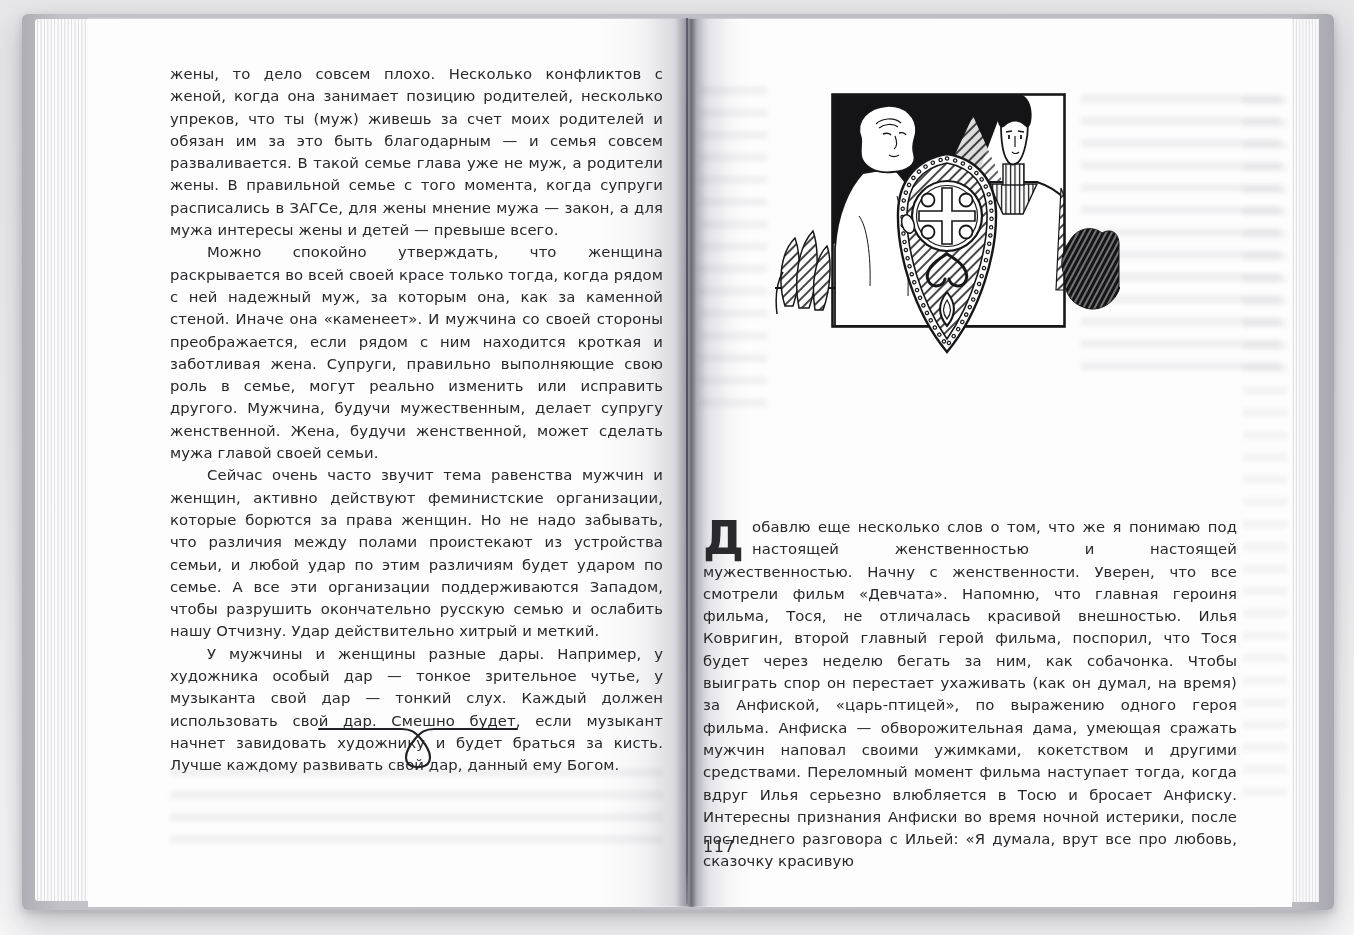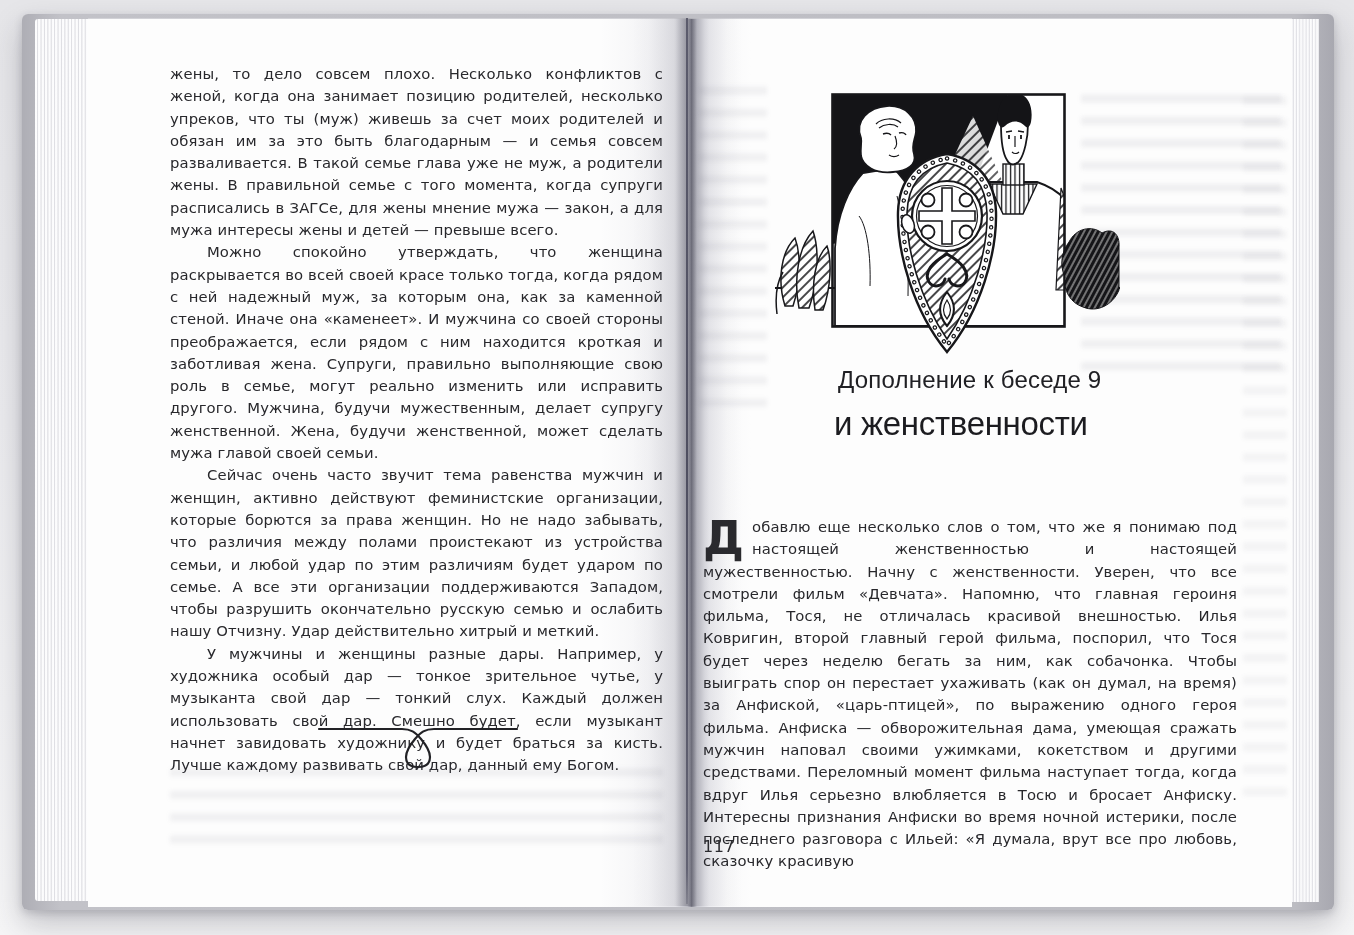--- a/index.html
+++ b/index.html
@@ -156,23 +156,21 @@
           <circle cx="153" cy="156" r="6.5" fill="#ffffff" stroke="#17171a" stroke-width="1.8"></circle>
           <circle cx="191" cy="156" r="6.5" fill="#ffffff" stroke="#17171a" stroke-width="1.8"></circle>
           <path d="M172,178 C186,186 196,196 190,206 C186,212 176,211 174,203 M172,178 C158,186 148,196 154,206 C158,212 168,211 170,203" fill="none" stroke="#17171a" stroke-width="3" stroke-linecap="round"></path>
           <path d="M172,216 C180,226 182,238 172,250 C162,238 164,226 172,216 Z" fill="#ffffff" stroke="#17171a" stroke-width="2"></path>
           <path d="M172,224 C176,230 177,237 172,243 C167,237 168,230 172,224 Z" fill="none" stroke="#17171a" stroke-width="1.2"></path>
           <ellipse cx="133" cy="148" rx="6" ry="9.5" transform="rotate(-18 133 148)" fill="#ffffff" stroke="#17171a" stroke-width="1.5"></ellipse>
         </g>
       </svg>
     </div>
 
-    <div class="rp-kicker">Дополнение к беседе 9</div>
     <div class="rp-title">
-      <div>и женственности</div>
     </div>
 
     <div class="rp-body">
       <span class="dropcap">Д</span><span>обавлю еще несколько слов о том, что же я понимаю под настоящей женственностью и настоящей мужественностью. Начну с женственности. Уверен, что все смотрели фильм «Девчата». Напомню, что главная героиня фильма, Тося, не отличалась красивой внешностью. Илья Ковригин, второй главный герой фильма, поспорил, что Тося будет через неделю бегать за ним, как собачонка. Чтобы выиграть спор он перестает ухаживать (как он думал, на время) за Анфиской, «царь-птицей», по выражению одного героя фильма. Анфиска — обворожительная дама, умеющая сражать мужчин наповал своими ужимками, кокетством и другими средствами. Переломный момент фильма наступает тогда, когда вдруг Илья серьезно влюбляется в Тосю и бросает Анфиску. Интересны признания Анфиски во время ночной истерики, после последнего разговора с Ильей: «Я думала, врут все про любовь, сказочку красивую</span>
     </div>
 
     <div class="rp-number">117</div>
   </div>
 
   <div class="spine-line"></div>

